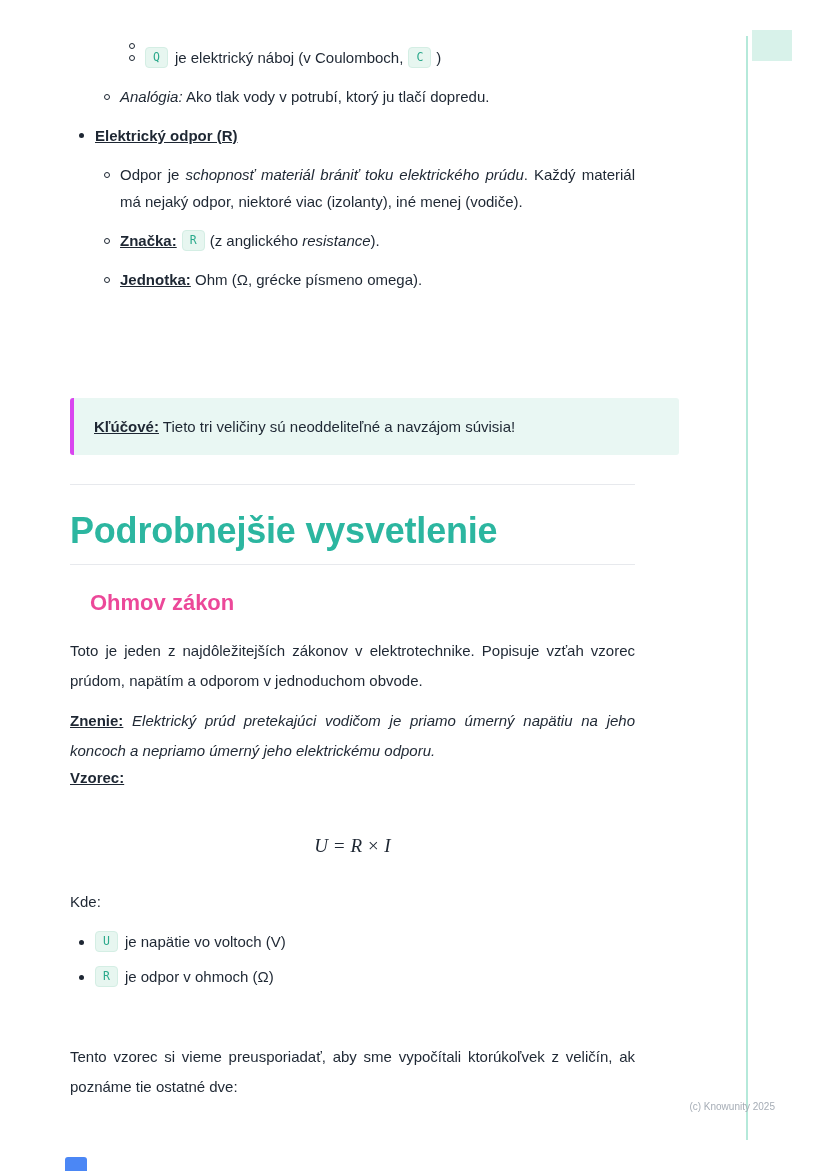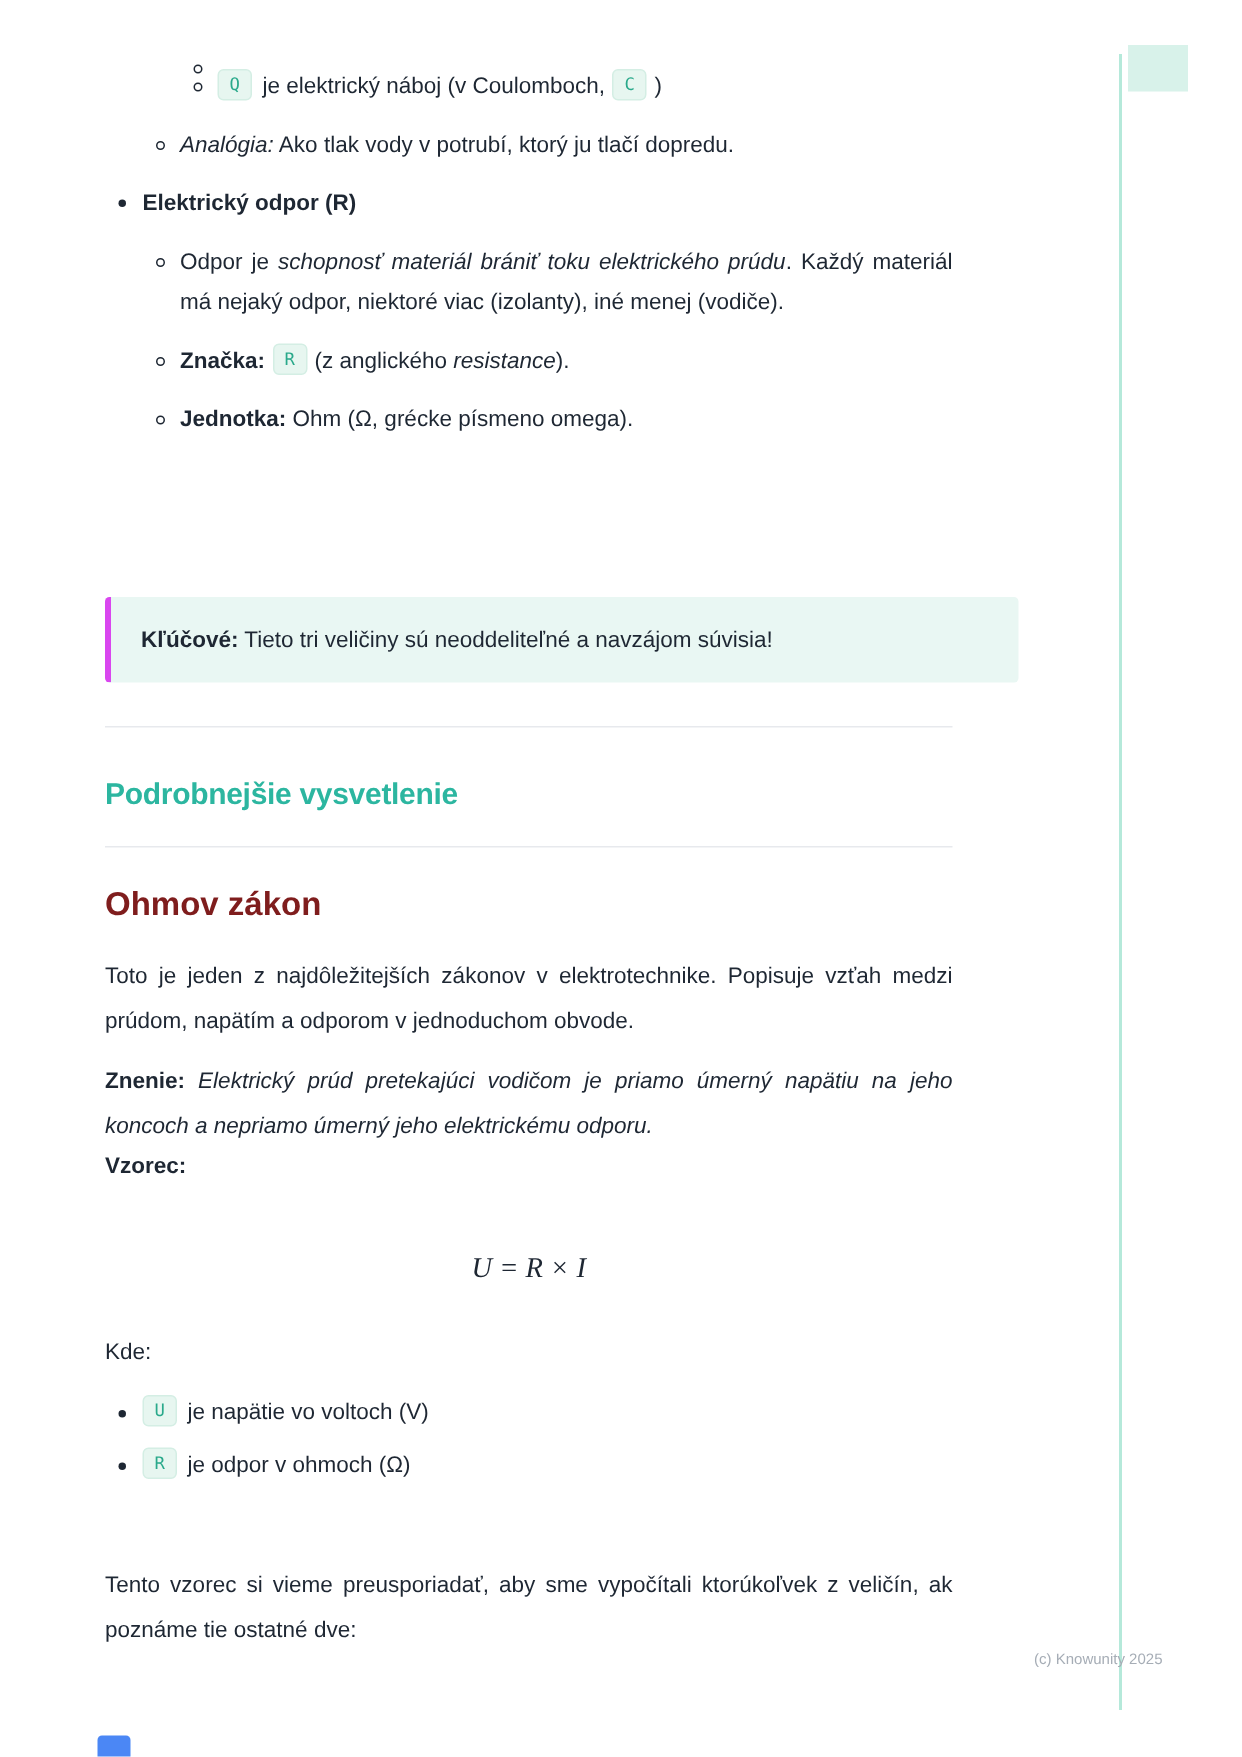--- a/index.html
+++ b/index.html
@@ -20,25 +20,25 @@
   .hollow{border:1.4px solid #1e2733;background:#fff;width:4px;height:4px;}
   .l1 > .bullet{left:9px;}
   .l2 > .bullet{left:34px;}
   .l3 > .bullet{left:59px;}
   .badge{
     display:inline-block;font-family:"DejaVu Sans Mono","Liberation Mono",monospace;
     font-size:11.5px;line-height:15px;color:#2aa98b;background:#e7f6f0;
     border:1px solid #d4eee4;border-radius:4px;padding:2px 7px;margin:0 5px;vertical-align:2px;
   }
   .li-text > .badge:first-child,.var-text > .badge:first-child{margin-left:0;margin-right:7px;}
-  b{font-weight:700;}
+  b{font-weight:700;text-decoration:underline;}
   .callout{background:#e9f7f3;border-left:4px solid #d946ef;border-radius:3px;padding:15px 20px;line-height:27px;}
   .hr{height:1px;background:#e7e9ed;}
-  .h1{font-size:20px;font-weight:700;color:#2cb6a0;line-height:33px;letter-spacing:-0.2px;}
-  .h2{font-size:22px;font-weight:700;color:#7f1d1d;line-height:26px;}
+  .h1{font-size:36px;font-weight:700;color:#2cb6a0;line-height:33px;letter-spacing:-0.2px;}
+  .h2{font-size:22px;font-weight:700;color:#ec4899;line-height:26px;margin-left:20px;}
   .para{text-align:justify;line-height:30px;}
   .formula{text-align:center;font-family:"Liberation Serif","DejaVu Serif",serif;font-style:italic;font-size:19px;}
   .var-row{position:relative;padding-left:25px;margin-bottom:8px;}
   .var-row > .bullet{left:9px;top:12px;}
   .footer{position:absolute;top:1101px;right:53px;font-size:10px;color:#a6adb6;}
   .vline{position:absolute;left:746px;top:36px;width:2px;height:1104px;background:#b5e9da;}
   .trbox{position:absolute;left:752px;top:30px;width:40px;height:31px;background:#d8f2ea;}
   .blbox{position:absolute;left:65px;top:1157px;width:22px;height:14px;background:#4b87f5;border-radius:3px 3px 0 0;}
 </style>
 </head>
@@ -90,21 +90,21 @@
   <b>Kľúčové:</b><span> Tieto tri veličiny sú neoddeliteľné a navzájom súvisia!</span>
 </div>
 
 <div class="block hr" style="top:484px"></div>
 
 <div class="block h1" style="top:514px">Podrobnejšie vysvetlenie</div>
 <div class="block hr" style="top:564px"></div>
 
 <div class="block h2" style="top:590px">Ohmov zákon</div>
 
-<div class="block para" style="top:636px">Toto je jeden z najdôležitejších zákonov v elektrotechnike. Popisuje vzťah medzi prúdom, napätím a odporom v jednoduchom obvode.</div>
+<div class="block para" style="top:636px">Toto je jeden z najdôležitejších zákonov v elektrotechnike. Popisuje vzťah vzorec prúdom, napätím a odporom v jednoduchom obvode.</div>
 
 <div class="block para" style="top:706px">
   <b>Znenie:</b><i> Elektrický prúd pretekajúci vodičom je priamo úmerný napätiu na jeho koncoch a nepriamo úmerný jeho elektrickému odporu.</i>
 </div>
 
 <div class="block" style="top:764px">
   <b>Vzorec:</b>
 </div>
 
 <div class="block formula" style="top:832px">U = R × I</div>

